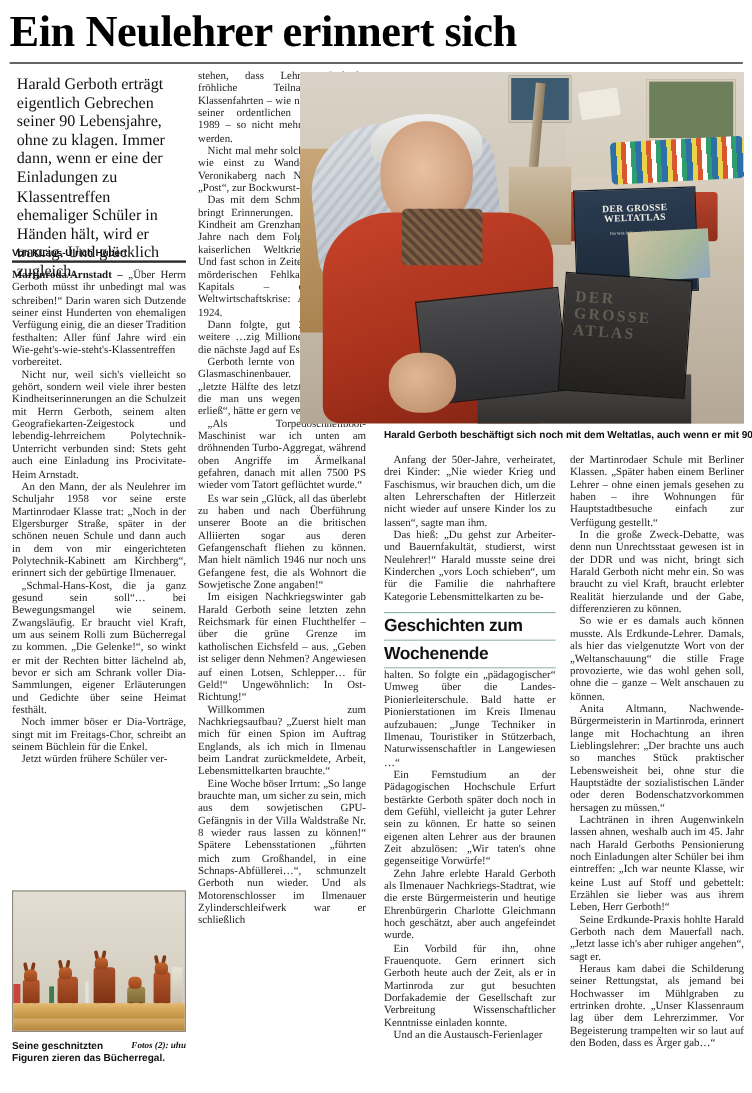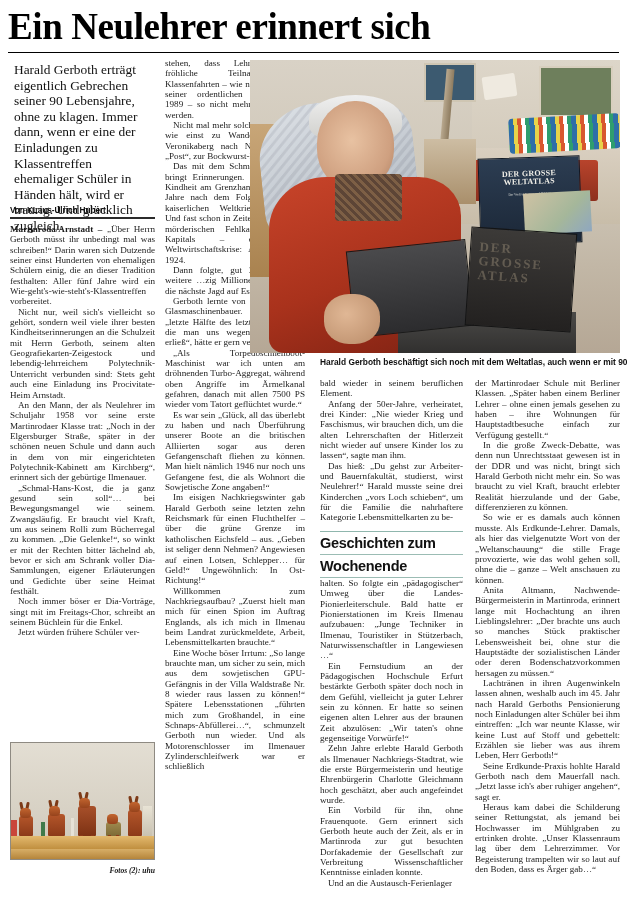--- a/index.html
+++ b/index.html
@@ -376,21 +376,21 @@
 
 <div class="headline">Ein Neulehrer erinnert sich</div>
 <div class="rule-top"></div>
 
 <div class="lead">Harald Gerboth erträgt eigentlich Gebrechen seiner 90 Lebensjahre, ohne zu klagen. Immer dann, wenn er eine der Einladungen zu Klassentreffen ehemaliger Schüler in Händen hält, wird er traurig. Und glücklich zugleich.</div>
 <div class="byline">Von KLaus-Ulrich Hubert</div>
 <div class="rule-byline"></div>
 
 <div class="col" id="col1">
   <p class="first">
-    <span class="dateline">Martinroda/Arnstadt – </span><span>„Über Herrn Gerboth müsst ihr unbedingt mal was schreiben!“ Darin waren sich Dutzende seiner einst Hunderten von ehemaligen Schülern einig, die an dieser Tradition festhalten: Aller fünf Jahre wird ein Wie-geht's-wie-steht's-Klassentreffen vorbereitet.</span>
+    <span class="dateline">Martinroda/Arnstadt – </span><span>„Über Herrn Gerboth müsst ihr unbedingt mal was schreiben!“ Darin waren sich Dutzende seiner einst Hunderten von ehemaligen Verfügung einig, die an dieser Tradition festhalten: Aller fünf Jahre wird ein Wie-geht's-wie-steht's-Klassentreffen vorbereitet.</span>
   </p>
   <p>Nicht nur, weil sich's vielleicht so gehört, sondern weil viele ihrer besten Kindheitserinnerungen an die Schulzeit mit Herrn Gerboth, seinem alten Geografiekarten-Zeigestock und lebendig-lehrreichem Polytechnik-Unterricht verbunden sind: Stets geht auch eine Einladung ins Procivitate-Heim Arnstadt.</p>
   <p>An den Mann, der als Neulehrer im Schuljahr 1958 vor seine erste Martinrodaer Klasse trat: „Noch in der Elgersburger Straße, später in der schönen neuen Schule und dann auch in dem von mir eingerichteten Polytechnik-Kabinett am Kirchberg“, erinnert sich der gebürtige Ilmenauer.</p>
   <p>„Schmal-Hans-Kost, die ja ganz gesund sein soll“… bei Bewegungsmangel wie seinem. Zwangsläufig. Er braucht viel Kraft, um aus seinem Rolli zum Bücherregal zu kommen. „Die Gelenke!“, so winkt er mit der Rechten bitter lächelnd ab, bevor er sich am Schrank voller Dia-Sammlungen, eigener Erläuterungen und Gedichte über seine Heimat festhält.</p>
   <p>Noch immer böser er Dia-Vorträge, singt mit im Freitags-Chor, schreibt an seinem Büchlein für die Enkel.</p>
   <p>Jetzt würden frühere Schüler ver-</p>
 </div>
 
 <div class="col" id="col2">
   <p class="first">stehen, dass Lehrer Gerboths fröhliche Teilnahme an Klassenfahrten – wie noch lange nach seiner ordentlichen Pensionierung 1989 – so nicht mehr möglich sein werden.</p>
@@ -436,21 +436,20 @@
     <div class="book-open-right">
       <div class="emboss">DER GROSSE ATLAS</div>
     </div>
     <div class="person-hand"></div>
   </div>
 </div>
 
 <div class="caption-main">Harald Gerboth beschäftigt sich noch mit dem Weltatlas, auch wenn er mit 90 nicht mehr reist.</div>
 
 <div class="col" id="col3">
-  <p class="first">bald wieder in seinem beruflichen Element.</p>
   <p>Anfang der 50er-Jahre, verheiratet, drei Kinder: „Nie wieder Krieg und Faschismus, wir brauchen dich, um die alten Lehrerschaften der Hitlerzeit nicht wieder auf unsere Kinder los zu lassen“, sagte man ihm.</p>
   <p>Das hieß: „Du gehst zur Arbeiter- und Bauernfakultät, studierst, wirst Neulehrer!“ Harald musste seine drei Kinderchen „vors Loch schieben“, um für die Familie die nahrhaftere Kategorie Lebensmittelkarten zu be-</p>
 
   <div class="section-box" style="position:relative;left:0;top:8px;width:100%;margin-bottom:8px;">
     <div class="srule thick"></div>
     <h2>Geschichten zum</h2>
     <div class="srule"></div>
     <h2>Wochenende</h2>
     <div class="srule"></div>
   </div>
@@ -510,13 +509,14 @@
     <div class="head"></div>
     <div class="leg-l"></div>
     <div class="leg-r"></div>
   </div>
   <div class="shelf"></div>
   <div class="shelf2"></div>
 </div>
 
 <div class="caption-figs">
   <span class="credit">Fotos (2): uhu</span>
+  <span>Seine geschnitzten Figuren zieren das Bücherregal.</span>
 </div>
 
 </body></html>

